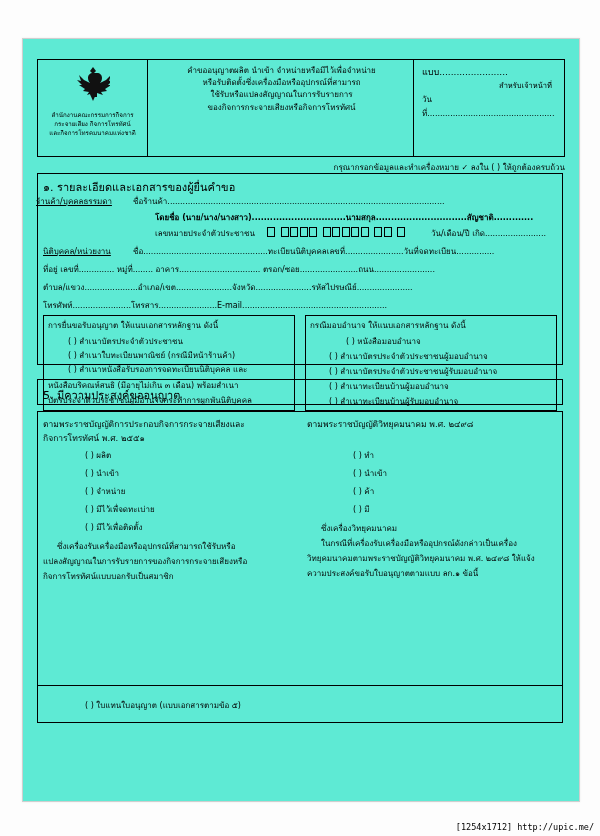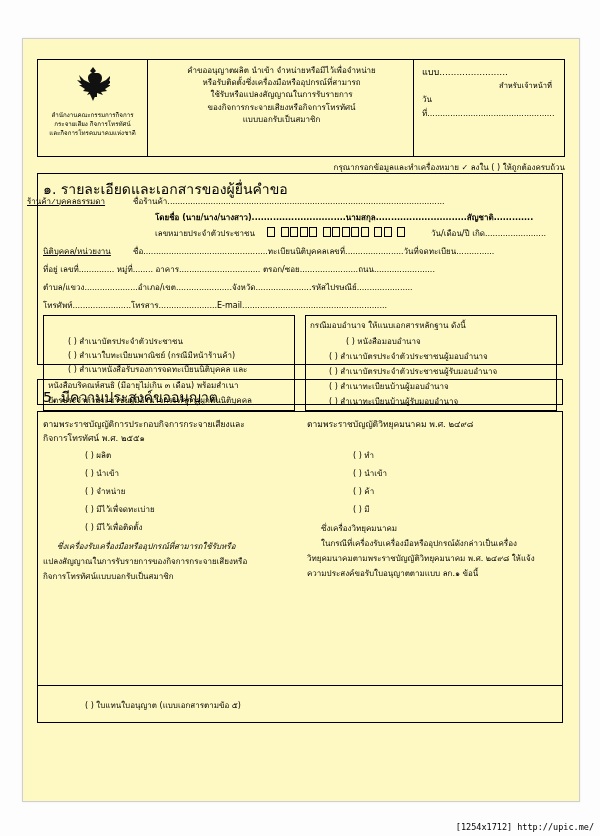--- a/index.html
+++ b/index.html
@@ -10,21 +10,21 @@
     color:#000;
     position:relative;
     overflow:hidden;
   }
   .page{
     position:absolute;left:0;top:0;width:600px;height:836px;
     background:#fdfdfd;
   }
   .sheet{
     position:absolute;left:22px;top:38px;width:556px;height:762px;
-    background:#fef9c3;
+    background:#5eead4;
     border:1px solid #cfcfcf;
     box-shadow:0 0 2px rgba(0,0,0,0.08);
   }
   .tiny-mark{
     position:absolute;left:30px;top:34px;font-size:7px;color:#999;
   }
 
   
   .hdr{
     position:absolute;left:14px;top:20px;width:526px;height:96px;
@@ -59,21 +59,21 @@
     position:absolute;right:14px;top:122px;width:526px;
     text-align:right;font-size:8px;
   }
 
   
   .box{
     position:absolute;left:14px;width:526px;border:1px solid #000;
     box-sizing:border-box;
   }
   .sec-title{
-    position:absolute;font-size:14px;
+    position:absolute;font-size:11px;
   }
   .line-text{
     position:absolute;font-size:8px;white-space:nowrap;
   }
   .ul{ text-decoration:underline; }
 
   
   .idcells{display:inline-block;vertical-align:-2px;}
   .cell{
     display:inline-block;width:8px;height:10px;border:0.8px solid #000;
@@ -122,55 +122,55 @@
           <div>กระจายเสียง กิจการโทรทัศน์</div>
           <div>และกิจการโทรคมนาคมแห่งชาติ</div>
         </div>
       </div>
 
       <div class="hdr-mid">
         <div>คำขออนุญาตผลิต นำเข้า จำหน่ายหรือมีไว้เพื่อจำหน่าย</div>
         <div>หรือรับติดตั้งซึ่งเครื่องมือหรืออุปกรณ์ที่สามารถ</div>
         <div>ใช้รับหรือแปลงสัญญาณในการรับรายการ</div>
         <div>ของกิจการกระจายเสียงหรือกิจการโทรทัศน์</div>
-        <div>แบบบอกรับเป็นสมาชิก</div>
       </div>
 
       <div class="hdr-right">
         <div class="l1">แบบ........................</div>
         <div class="l2">สำหรับเจ้าหน้าที่</div>
         <div>วันที่..................................................</div>
       </div>
     </div>
 
     <div class="fill-note">กรุณากรอกข้อมูลและทำเครื่องหมาย ✓ ลงใน ( ) ให้ถูกต้องครบถ้วน</div>
 
     <div class="box" style="top:134px;height:192px;"></div>
 
     <div class="sec-title" style="left:20px;top:139px;">๑. รายละเอียดและเอกสารของผู้ยื่นคำขอ</div>
 
-    <div class="line-text ul" style="left:4px;top:156px;font-family:Liberation Mono, monospace;">ร้านค้า/บุคคลธรรมดา</div>
+    <div class="line-text ul" style="left:13px;top:156px;">ร้านค้า/บุคคลธรรมดา</div>
     <div class="line-text" style="left:110px;top:156px;">ชื่อร้านค้า.............................................................................................................</div>
 
     <div class="line-text" style="left:132px;top:172px;font-weight:bold;">โดยชื่อ (นาย/นาง/นางสาว)...............................นามสกุล..............................สัญชาติ.............</div>
 
     <div class="line-text" style="left:132px;top:188px;">เลขหมายประจำตัวประชาชน</div>
     <div class="line-text idcells" style="left:244px;top:188px;">
       <span class="cell"></span><span class="cellgap"></span><span class="cell"></span><span class="cell"></span><span class="cell"></span><span class="cell"></span><span class="cellgap"></span><span class="cell"></span><span class="cell"></span><span class="cell"></span><span class="cell"></span><span class="cell"></span><span class="cellgap"></span><span class="cell"></span><span class="cell"></span><span class="cellgap"></span><span class="cell"></span>
     </div>
     <div class="line-text" style="left:408px;top:188px;">วัน/เดือน/ปี เกิด........................</div>
 
     <div class="line-text ul" style="left:20px;top:206px;">นิติบุคคล/หน่วยงาน</div>
     <div class="line-text" style="left:110px;top:206px;">ชื่อ.................................................ทะเบียนนิติบุคคลเลขที่.......................วันที่จดทะเบียน...............</div>
 
     <div class="line-text" style="left:20px;top:224px;">ที่อยู่ เลขที่.............. หมู่ที่........ อาคาร................................ ตรอก/ซอย.......................ถนน........................</div>
     <div class="line-text" style="left:20px;top:242px;">ตำบล/แขวง.....................อำเภอ/เขต......................จังหวัด......................รหัสไปรษณีย์......................</div>
     <div class="line-text" style="left:20px;top:260px;">โทรศัพท์.......................โทรสาร.......................E-mail.........................................................</div>
 
     <div class="subbox" style="left:20px;top:276px;width:252px;height:96px;"></div>
+    <div class="sb-head" style="left:25px;top:280px;">การยื่นขอรับอนุญาต ให้แนบเอกสารหลักฐาน ดังนี้</div>
     <div class="sb-item" style="left:45px;top:296px;">( ) สำเนาบัตรประจำตัวประชาชน</div>
     <div class="sb-item" style="left:45px;top:310px;">( ) สำเนาใบทะเบียนพาณิชย์ (กรณีมีหน้าร้านค้า)</div>
     <div class="sb-item" style="left:45px;top:324px;">( ) สำเนาหนังสือรับรองการจดทะเบียนนิติบุคคล และ</div>
     <div class="sb-item" style="left:25px;top:340px;">หนังสือบริคณห์สนธิ (มีอายุไม่เกิน ๓ เดือน) พร้อมสำเนา</div>
     <div class="sb-item" style="left:25px;top:355px;">บัตรประจำตัวประชาชนผู้มีอำนาจกระทำการผูกพันนิติบุคคล</div>
 
     <div class="subbox" style="left:282px;top:276px;width:252px;height:96px;"></div>
     <div class="sb-head" style="left:287px;top:280px;">กรณีมอบอำนาจ ให้แนบเอกสารหลักฐาน ดังนี้</div>
     <div class="sb-item" style="left:323px;top:296px;">( ) หนังสือมอบอำนาจ</div>
     <div class="sb-item" style="left:306px;top:311px;">( ) สำเนาบัตรประจำตัวประชาชนผู้มอบอำนาจ</div>
@@ -186,21 +186,21 @@
     <div style="position:absolute;left:20px;top:378px;width:250px;font-size:8.5px;line-height:14px;">
       <div>ตามพระราชบัญญัติการประกอบกิจการกระจายเสียงและ</div>
       <div>กิจการโทรทัศน์ พ.ศ. ๒๕๕๑</div>
     </div>
     <div class="sb-item" style="left:62px;top:410px;">( ) ผลิต</div>
     <div class="sb-item" style="left:62px;top:428px;">( ) นำเข้า</div>
     <div class="sb-item" style="left:62px;top:446px;">( ) จำหน่าย</div>
     <div class="sb-item" style="left:62px;top:464px;">( ) มีไว้เพื่จดทะเบ่าย</div>
     <div class="sb-item" style="left:62px;top:482px;">( ) มีไว้เพื่อติดตั้ง</div>
     <div style="position:absolute;left:20px;top:500px;width:256px;font-size:8px;line-height:15px;">
-      <div style="text-indent:14px;font-style:italic;">ซึ่งเครื่องรับเครื่องมือหรืออุปกรณ์ที่สามารถใช้รับหรือ</div>
+      <div style="text-indent:14px;">ซึ่งเครื่องรับเครื่องมือหรืออุปกรณ์ที่สามารถใช้รับหรือ</div>
       <div>แปลงสัญญาณในการรับรายการของกิจการกระจายเสียงหรือ</div>
       <div>กิจการโทรทัศน์แบบบอกรับเป็นสมาชิก</div>
     </div>
 
     <div style="position:absolute;left:284px;top:378px;width:250px;font-size:8.5px;line-height:14px;">
       <div>ตามพระราชบัญญัติวิทยุคมนาคม พ.ศ. ๒๔๙๘</div>
     </div>
     <div class="sb-item" style="left:330px;top:410px;">( ) ทำ</div>
     <div class="sb-item" style="left:330px;top:428px;">( ) นำเข้า</div>
     <div class="sb-item" style="left:330px;top:446px;">( ) ค้า</div>

